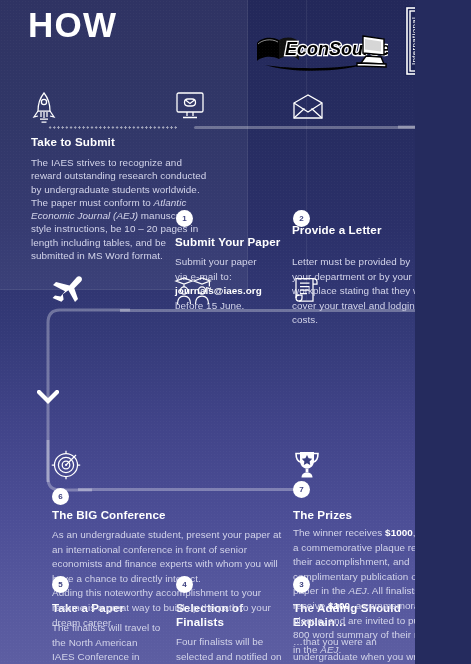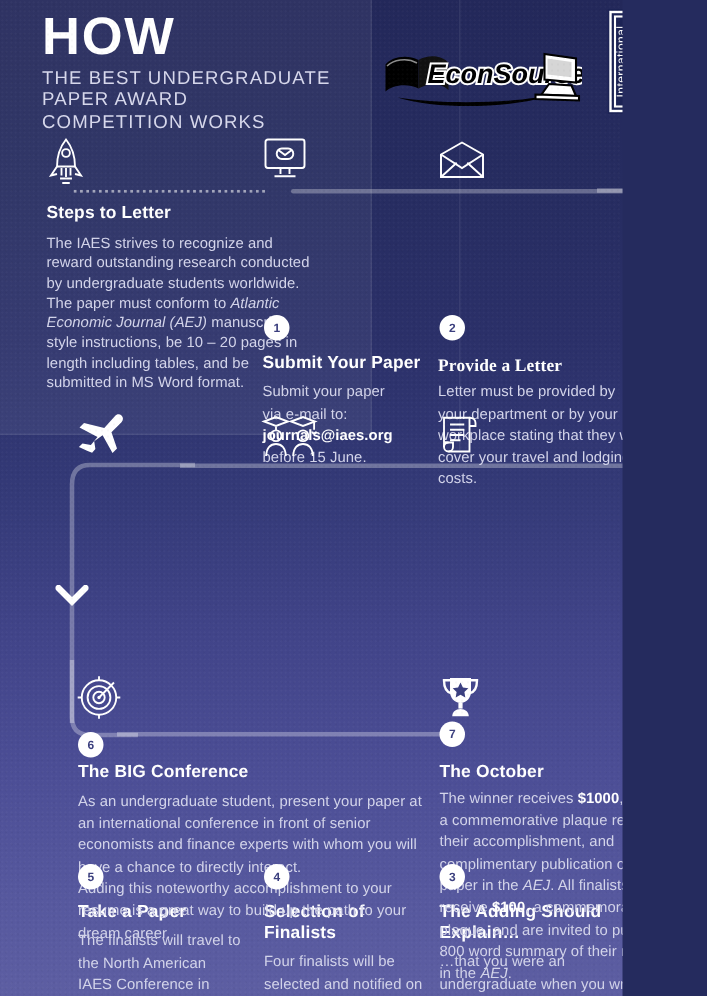--- a/index.html
+++ b/index.html
@@ -131,25 +131,20 @@
 </head>
 <body>
 
 <div id="poster">
 
   <div id="panel-wash"></div>
   <div id="panel-wash2"></div>
 
   <div class="header">
     <div class="h-title">HOW</div>
-    <div class="h-sub">
-      <div>THE BEST UNDERGRADUATE</div>
-      <div>PAPER AWARD</div>
-      <div>COMPETITION WORKS</div>
-    </div>
   </div>
 
   <div class="logo-econ">
     <svg viewBox="0 0 135 42" width="135" height="42" aria-hidden="true">
 
       <path d="M4 14 C8 9 18 7 26 11 L26 30 C18 26 8 28 4 32 Z" fill="#000"></path>
       <path d="M26 11 C33 7 42 8 46 13 L46 31 C41 26 33 26 26 30 Z" fill="#111"></path>
       <path d="M5 15 C9 11 18 9 25 13" stroke="#fff" stroke-width="1" fill="none" opacity=".55"></path>
 
       <path d="M12 36 C40 45 95 43 118 33 C96 40 42 41 12 36 Z" fill="#000"></path>
@@ -214,21 +209,21 @@
         <g stroke="#fff" stroke-width="1.25" fill="none">
           <path d="M13 1 C17 6 19 12 19 19 L7 19 C7 12 9 6 13 1 Z"></path>
           <circle cx="13" cy="10" r="2.6"></circle>
           <path d="M7 19 L3 25 L7 24"></path>
           <path d="M19 19 L23 25 L19 24"></path>
           <path d="M10 20 L10 25 M16 20 L16 25 M13 20 L13 26"></path>
           <path d="M9 27 L17 27 M10.5 30 L15.5 30"></path>
         </g>
       </svg>
     </div>
-    <div class="s-title" style="position:absolute; left:3px; top:43px; width:180px;">Steps to Letter</div>
+    <div class="s-title" style="position:absolute; left:3px; top:43px; width:180px;">Take to Submit</div>
     <div class="s-body" style="position:absolute; left:3px; top:64px; width:176px;">The IAES strives to recognize and reward outstanding research conducted by undergraduate students worldwide. The paper must conform to <i>Atlantic Economic Journal (AEJ)</i> manuscript style instructions, be 10 – 20 pages in length including tables, and be submitted in MS Word format.</div>
   </div>
 
   <div class="step" style="left:173px; top:92px; width:118px;">
     <div class="icon" style="left:2px; top:0;">
       <svg width="30" height="28" viewBox="0 0 30 28">
         <g stroke="#fff" stroke-width="1.3" fill="none">
           <rect x="2" y="1" width="26" height="19" rx="1.6"></rect>
           <path d="M12 20 L12 24 M18 20 L18 24 M8 25.5 L22 25.5"></path>
           <rect x="9.5" y="7" width="11" height="7" rx="3.4"></rect>
@@ -245,21 +240,21 @@
     <div class="icon" style="left:2px; top:2px;">
       <svg width="32" height="26" viewBox="0 0 32 26">
         <g stroke="#fff" stroke-width="1.3" fill="none">
           <path d="M2 9 L16 1 L30 9 L30 24 L2 24 Z"></path>
           <path d="M2 9 L16 18 L30 9"></path>
           <path d="M2 24 L12.5 14.5 M30 24 L19.5 14.5"></path>
         </g>
       </svg>
     </div>
     <div class="badge" style="left:3px; top:118px;">2</div>
-    <div class="s-title" style="position:absolute; left:2px; top:145px; width:140px;font-family:Liberation Serif, serif;">Provide a Letter</div>
+    <div class="s-title" style="position:absolute; left:2px; top:131px; width:140px;">Provide a Letter</div>
     <div class="s-body" style="position:absolute; left:2px; top:163px; width:135px; line-height:14.6px;">Letter must be provided by your department or by your workplace stating that they will cover your travel and lodging costs.</div>
   </div>
 
   <div class="step" style="left:48px; top:275px; width:120px;">
     <div class="icon" style="left:2px; top:0;">
       <svg width="34" height="28" viewBox="0 0 34 28">
         <path d="M31 6.5 C32.3 5.2 32.3 3.2 31 2 C29.7 .8 27.8 1 26.7 2.3 L19.5 10.4 L6 7 L3 10 L15 16.3 L10.6 21.6 L5 20.6 L2.6 23 L8.4 25.6 L11.4 26.8 L13.6 24.4 L12.8 19.2 L18.4 15.2 L25 27 L28 24 L24.3 13.2 Z" fill="#fff"></path>
         </svg>
     </div>
     <div class="badge" style="left:4px; top:301px;">5</div>
@@ -329,19 +324,19 @@
       <svg width="30" height="30" viewBox="0 0 30 30">
         <path d="M8 2 L22 2 L22 11 C22 15.4 18.9 18.6 15 18.6 C11.1 18.6 8 15.4 8 11 Z" fill="#fff"></path>
         <path d="M8 3.5 L4 3.5 C4 9 6 11.6 9 12.2" stroke="#fff" stroke-width="1.6" fill="none"></path>
         <path d="M22 3.5 L26 3.5 C26 9 24 11.6 21 12.2" stroke="#fff" stroke-width="1.6" fill="none"></path>
         <path d="M13.6 18.6 L16.4 18.6 L16.4 22.4 L13.6 22.4 Z" fill="#fff"></path>
         <path d="M9.5 27.5 C9.5 24.6 11.8 22.6 15 22.6 C18.2 22.6 20.5 24.6 20.5 27.5 Z" fill="#fff"></path>
         <path d="M15 5 L16.6 8.3 L20.2 8.8 L17.6 11.4 L18.2 15 L15 13.2 L11.8 15 L12.4 11.4 L9.8 8.8 L13.4 8.3 Z" fill="#3a3f80"></path>
       </svg>
     </div>
     <div class="badge" style="left:3px; top:31px;">7</div>
-    <div class="s-title" style="position:absolute; left:3px; top:58px; width:160px;">The October</div>
+    <div class="s-title" style="position:absolute; left:3px; top:58px; width:160px;">The Prizes</div>
     <div class="s-body" style="position:absolute; left:3px; top:76px; width:168px; line-height:14.6px;">The winner receives <b>$1000</b>,<br>a commemorative plaque recognizing their accomplishment, and complimentary publication of the paper in the <i>AEJ</i>. All finalists will receive <b>$100</b>, a commemorative plaque, and are invited to publish an 800 word summary of their research in the <i>AEJ</i>.</div>
   </div>
 
 
   <div id="noise"></div>
 </div>
 
 </body></html>

